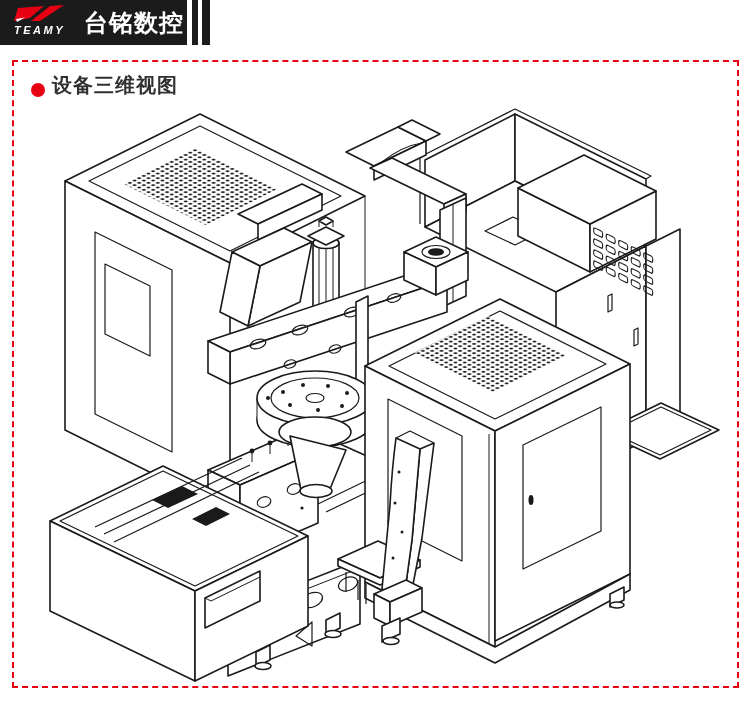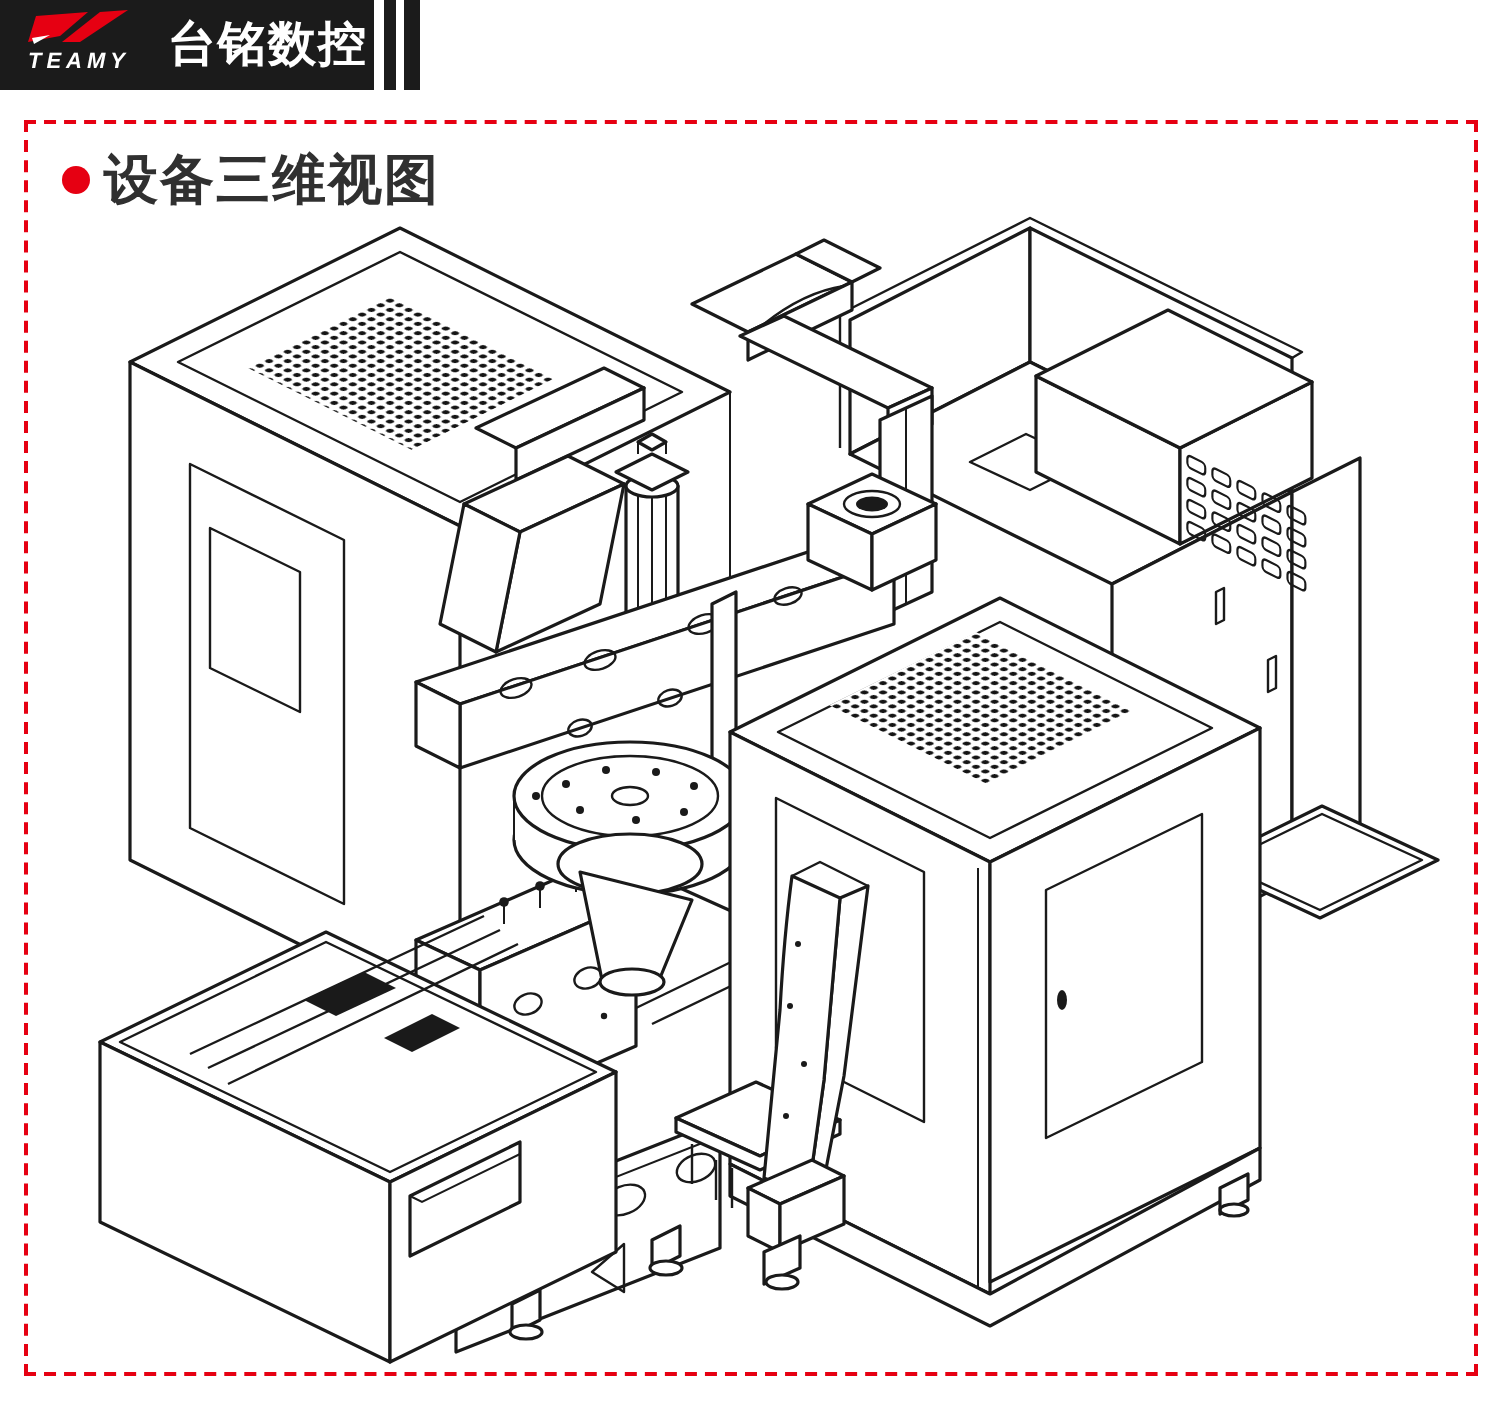--- a/index.html
+++ b/index.html
@@ -12,21 +12,21 @@
          color:#ffffff;font-size:24px;font-weight:bold;letter-spacing:1px;white-space:nowrap;}
   .hbar{position:absolute;top:0;height:45px;background:#1b1b1b;}
   .hbar.b1{left:192px;width:6px;}
   .hbar.b2{left:202px;width:8px;}
   
   .frame{position:absolute;left:12px;top:60px;width:723px;height:624px;
          border:2px dashed #e60012;background:#ffffff;}
   
   .bullet{position:absolute;left:31px;top:83px;width:14px;height:14px;border-radius:50%;
           background:#e60012;}
-  .sec-title{position:absolute;left:52px;top:72px;font-size:27px;font-weight:bold;
+  .sec-title{position:absolute;left:52px;top:72px;font-size:20px;font-weight:bold;
              color:#303030;letter-spacing:1px;margin:0;}
   
   .diagram{position:absolute;left:0;top:0;width:750px;height:710px;}
   .ln{fill:#ffffff;stroke:#1a1a1a;stroke-width:1.6;stroke-linejoin:round;}
   .no{fill:none;stroke:#1a1a1a;stroke-width:1.2;stroke-linejoin:round;}
   .th{fill:none;stroke:#1a1a1a;stroke-width:1;}
   .dk{fill:#1a1a1a;stroke:none;}
 </style>
 </head>
 <body>

